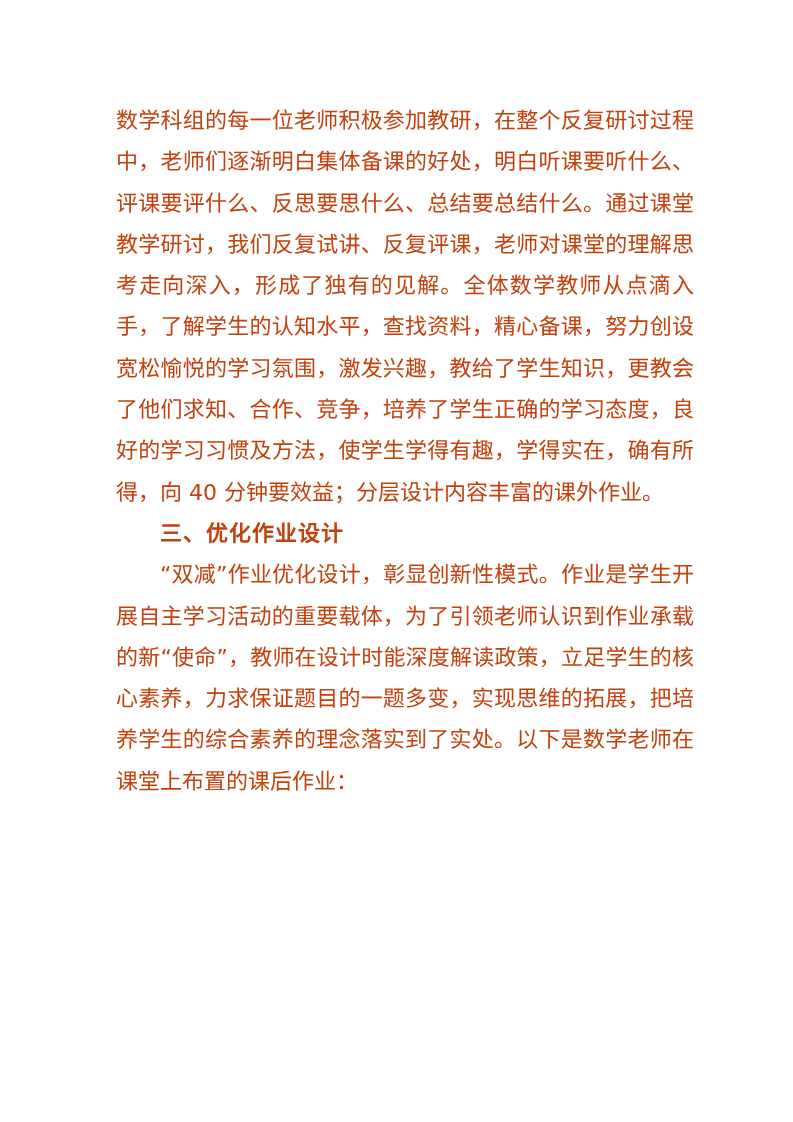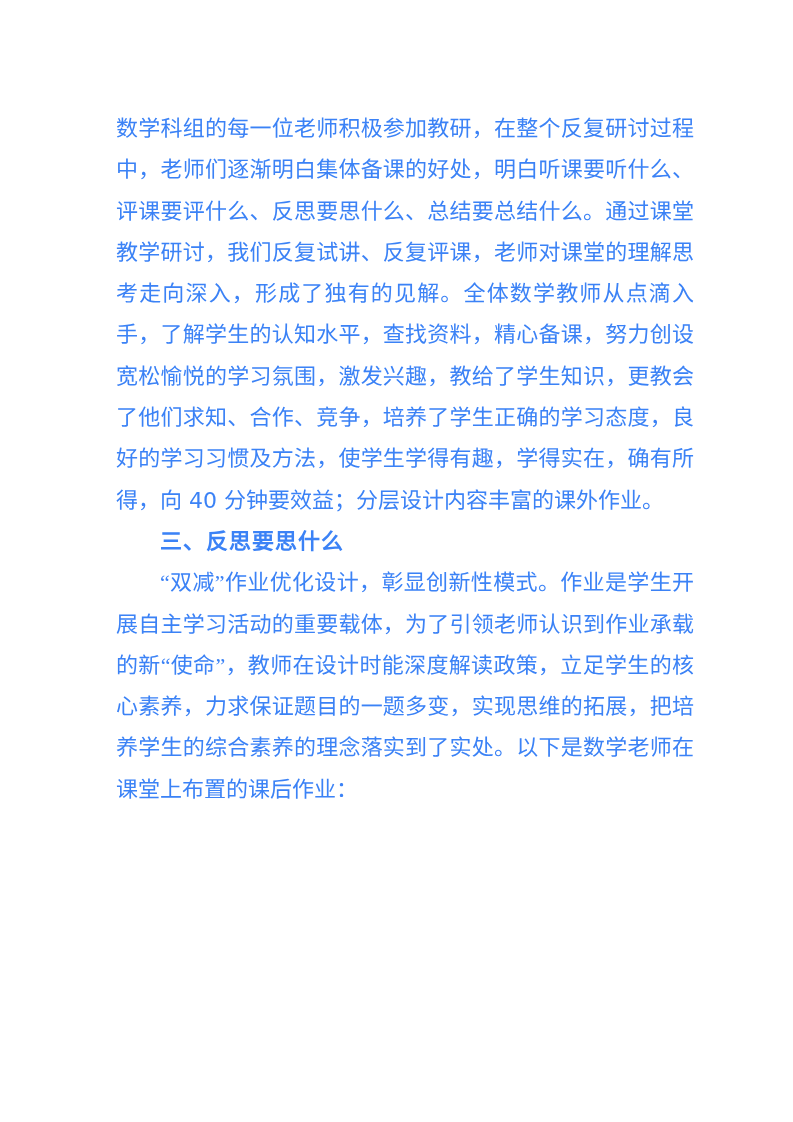--- a/index.html
+++ b/index.html
@@ -15,51 +15,50 @@
   }
   .doc-page {
     position: relative;
     width: 793px;
     height: 1122px;
     background: #ffffff;
   }
   .doc-content {
     position: absolute;
     left: 116px;
-    top: 108px;
+    top: 100px;
     width: 578px;
-    color: #3b82f6;
+    color: #c2410c;
     font-size: 22px;
     line-height: 41.3px;
     text-align: justify;
     word-break: break-all;
   }
   .doc-content p,
   .doc-content h2 {
     margin: 0;
     padding: 0;
     font-size: 22px;
     line-height: 41.3px;
   }
   .par-indent {
     text-indent: 2em;
-    font-family: Liberation Serif, serif;
   }
   .par-noindent {
     text-indent: 0;
   }
   .section-heading {
     font-weight: bold;
     text-indent: 2em;
     text-align: left;
     letter-spacing: 1px;
   }
 </style>
 </head>
 <body>
 
 <div class="doc-page">
   <div class="doc-content">
     <p class="par-noindent">数学科组的每一位老师积极参加教研，在整个反复研讨过程中，老师们逐渐明白集体备课的好处，明白听课要听什么、评课要评什么、反思要思什么、总结要总结什么。通过课堂教学研讨，我们反复试讲、反复评课，老师对课堂的理解思考走向深入，形成了独有的见解。全体数学教师从点滴入手，了解学生的认知水平，查找资料，精心备课，努力创设宽松愉悦的学习氛围，激发兴趣，教给了学生知识，更教会了他们求知、合作、竞争，培养了学生正确的学习态度，良好的学习习惯及方法，使学生学得有趣，学得实在，确有所得，向 40 分钟要效益；分层设计内容丰富的课外作业。</p>
-    <h2 class="section-heading">三、反思要思什么</h2>
+    <h2 class="section-heading">三、优化作业设计</h2>
     <p class="par-indent">“双减”作业优化设计，彰显创新性模式。作业是学生开展自主学习活动的重要载体，为了引领老师认识到作业承载的新“使命”，教师在设计时能深度解读政策，立足学生的核心素养，力求保证题目的一题多变，实现思维的拓展，把培养学生的综合素养的理念落实到了实处。以下是数学老师在课堂上布置的课后作业：</p>
   </div>
 </div>
 
 </body></html>

